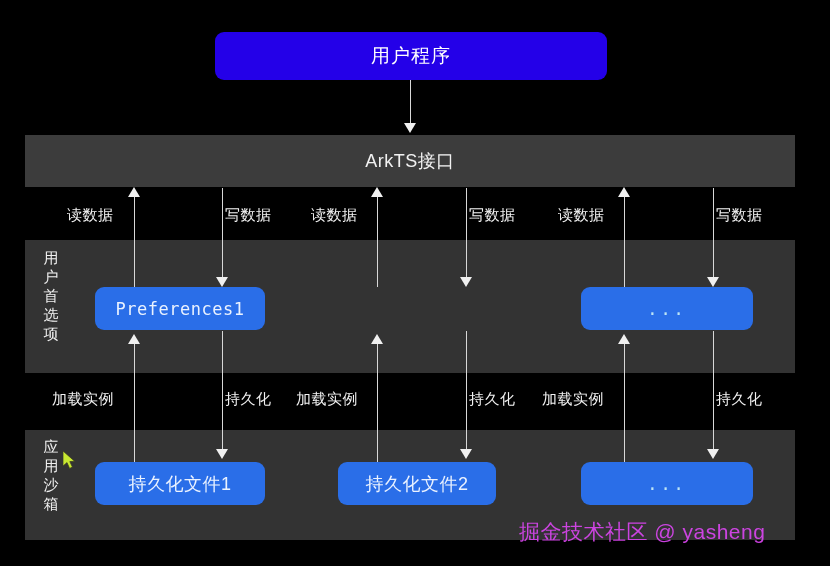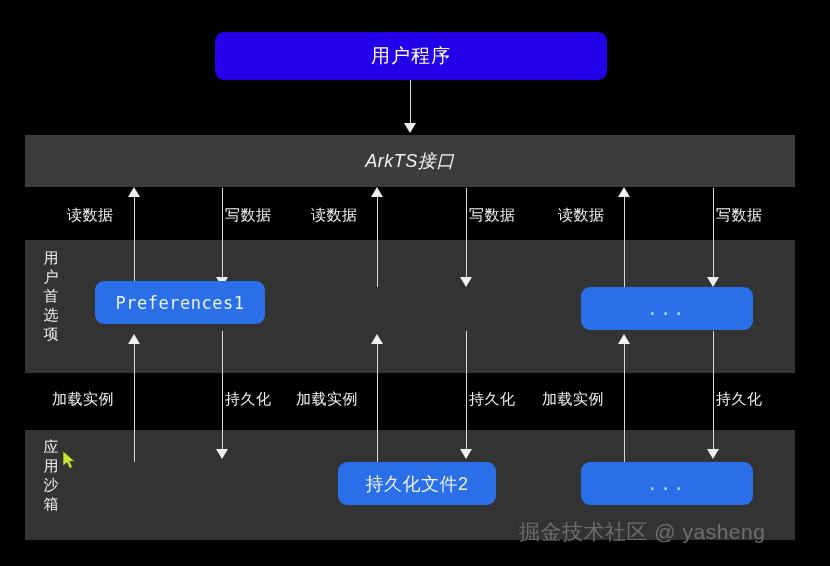--- a/index.html
+++ b/index.html
@@ -49,21 +49,20 @@
     height: 52px;
     background: #3c3c3c;
     display: flex;
     align-items: center;
     justify-content: center;
   }
   .arkts-bar span {
     color: #f2f2f2;
     font-size: 18px;
     letter-spacing: 0.5px;
-    font-style: italic;
   }
 
   
   .band {
     background: #333333;
   }
   .band-pref {
     left: 25px;
     top: 240px;
     width: 770px;
@@ -113,21 +112,21 @@
     letter-spacing: 3px;
     color: #bfe6f5;
   }
   .bluebox.cn span {
     font-family: "Liberation Sans", "DejaVu Sans", sans-serif;
     font-size: 18px;
     letter-spacing: 0.5px;
   }
 
   
-  .pb1 { left: 95px;  top: 281px; width: 170px; }
+  .pb1 { left: 95px;  top: 287px; width: 170px; }
   .pb2 { left: 338px; top: 287px; width: 170px; }
   .pb3 { left: 581px; top: 287px; width: 172px; }
 
   
   .fb1 { left: 95px;  top: 462px; width: 170px; }
   .fb2 { left: 338px; top: 462px; width: 158px; }
   .fb3 { left: 581px; top: 462px; width: 172px; }
 
   
   .vline {
@@ -148,21 +147,21 @@
     color: #f2f2f2;
     font-size: 15px;
     white-space: nowrap;
     letter-spacing: 0.5px;
   }
 
   
   .watermark {
     left: 519px;
     top: 518px;
-    color: #737373;
+    color: #d946ef;
     font-size: 21px;
     letter-spacing: 0.5px;
     opacity: 0.92;
     white-space: nowrap;
   }
 
   
   .cursor {
     left: 63px;
     top: 451px;
@@ -254,20 +253,23 @@
   <div class="abs vline" style="left:713px; top:331px; height:119px;"></div>
   <div class="abs arrowhead arrow-down" style="left:707px; top:449px;"></div>
 
   <div class="abs edge-label" style="left:52px; top:390px;">加载实例</div>
   <div class="abs edge-label" style="left:225px; top:390px;">持久化</div>
   <div class="abs edge-label" style="left:296px; top:390px;">加载实例</div>
   <div class="abs edge-label" style="left:469px; top:390px;">持久化</div>
   <div class="abs edge-label" style="left:542px; top:390px;">加载实例</div>
   <div class="abs edge-label" style="left:716px; top:390px;">持久化</div>
 
+  <div class="abs bluebox cn fb1">
+    <span>持久化文件1</span>
+  </div>
   <div class="abs bluebox cn fb2">
     <span>持久化文件2</span>
   </div>
   <div class="abs bluebox dots fb3">
     <span>...</span>
   </div>
 
   <div class="abs watermark">掘金技术社区 @ yasheng</div>
 
   <div class="abs cursor">

